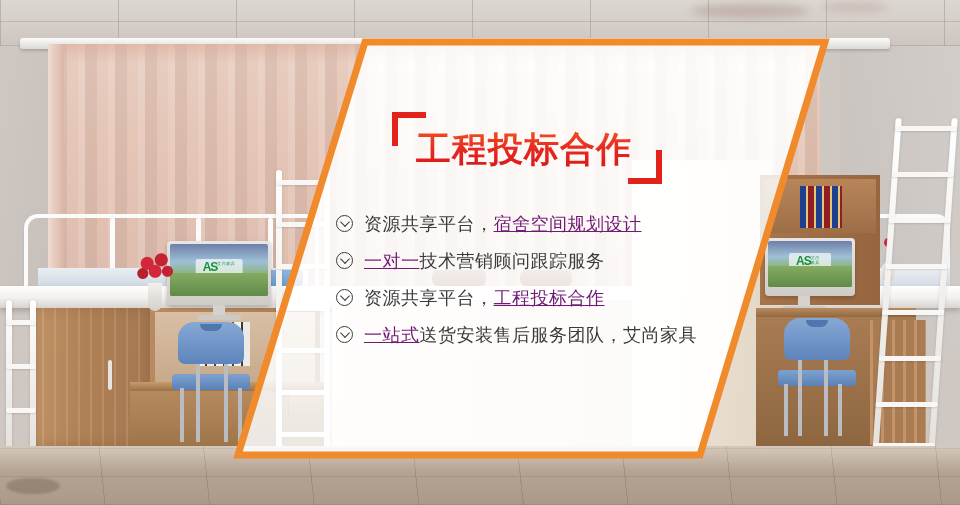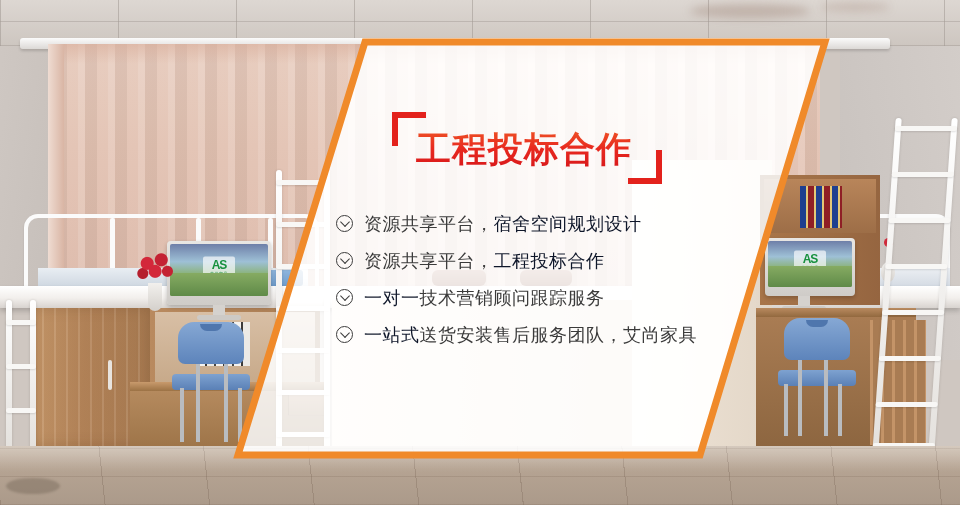--- a/index.html
+++ b/index.html
@@ -97,21 +97,21 @@
 
   .monitor-l   { position:absolute; left:167px; top:241px; width:104px; height:64px;
                  background:linear-gradient(180deg,#e8e6e3,#cfccc8); border-radius:4px;
                  box-shadow:0 2px 4px rgba(0,0,0,.22); }
   .screen      { position:absolute; left:3px; top:3px; right:3px; bottom:9px;
                  background:linear-gradient(180deg,#6e7fa8 0%,#9ec0d6 34%,#87b06a 62%,#6f9a55 100%);
                  border-radius:2px; overflow:hidden; }
   .screen:after{ content:''; position:absolute; left:0; top:55%; width:100%; height:45%;
                  background:linear-gradient(180deg,#86ab62,#5f8a48); }
   .logo-chip   { position:absolute; left:50%; top:44%; transform:translate(-50%,-50%);
-                 display:flex; flex-direction:column; align-items:center;
+                 display:flex; flex-direction:row; align-items:flex-start;
                  background:rgba(255,255,255,.66); padding:2px 7px; border-radius:2px; }
   .logo-mark   { font-size:12px; font-weight:bold; color:#18913f; line-height:1; letter-spacing:-1px; }
   .logo-sub    { font-size:4px; color:#18913f; letter-spacing:.5px; }
   .stand       { position:absolute; left:50%; transform:translateX(-50%); }
   .stand-neck  { width:12px; height:10px; background:#d5d2ce; }
   .stand-base  { width:44px; height:5px; background:#cdcac6; border-radius:3px; }
 
   .flowers     { position:absolute; left:134px; top:249px; width:44px; height:36px;
                  background:radial-gradient(circle at 30% 40%, #d3283a 0 6px, transparent 7px),
                             radial-gradient(circle at 62% 30%, #c42233 0 6px, transparent 7px),
@@ -207,21 +207,21 @@
 
   .bullets     { position:absolute; left:336px; top:205px; width:430px; }
   .bullet      { display:flex; align-items:center; height:37px; white-space:nowrap; }
   .b-icon      { width:17px; height:17px; border:1.6px solid #3b3b3b; border-radius:50%;
                  margin-right:11px; flex:none; position:relative; }
   .b-icon:after{ content:''; position:absolute; left:50%; top:41%; width:6px; height:6px;
                  border-right:1.6px solid #3b3b3b; border-bottom:1.6px solid #3b3b3b;
                  transform:translate(-50%,-50%) rotate(45deg); }
   .b-text      { font-size:18px; color:#3b3b3b; letter-spacing:.5px;
                  font-family:"DejaVu Sans","Liberation Sans",sans-serif; }
-  .hl          { color:#0f172a; }
+  .hl          { color:#701a75;text-decoration:underline; }
 </style>
 </head>
 <body>
 
 <div id="stage">
 
   <div class="photo">
     <div class="wall-left"></div>
     <div class="wall-right"></div>
 
@@ -378,26 +378,26 @@
     <div class="bullets">
 
       <div class="bullet">
         <span class="b-icon"></span>
         <span class="b-text"><span>资源共享平台，</span><span class="hl">宿舍空间规划设计</span><span></span></span>
       </div>
 
 
       <div class="bullet">
         <span class="b-icon"></span>
-        <span class="b-text"><span>资源共享平台，</span><span class="hl">工程投标合作</span><span></span></span>
+        <span class="b-text"><span></span><span class="hl">一对一</span><span>技术营销顾问跟踪服务</span></span>
       </div>
 
       <div class="bullet">
         <span class="b-icon"></span>
-        <span class="b-text"><span></span><span class="hl">一对一</span><span>技术营销顾问跟踪服务</span></span>
+        <span class="b-text"><span>资源共享平台，</span><span class="hl">工程投标合作</span><span></span></span>
       </div>
 
       <div class="bullet">
         <span class="b-icon"></span>
         <span class="b-text"><span></span><span class="hl">一站式</span><span>送货安装售后服务团队，艾尚家具</span></span>
       </div>
 
     </div>
   </div>
 </div>

